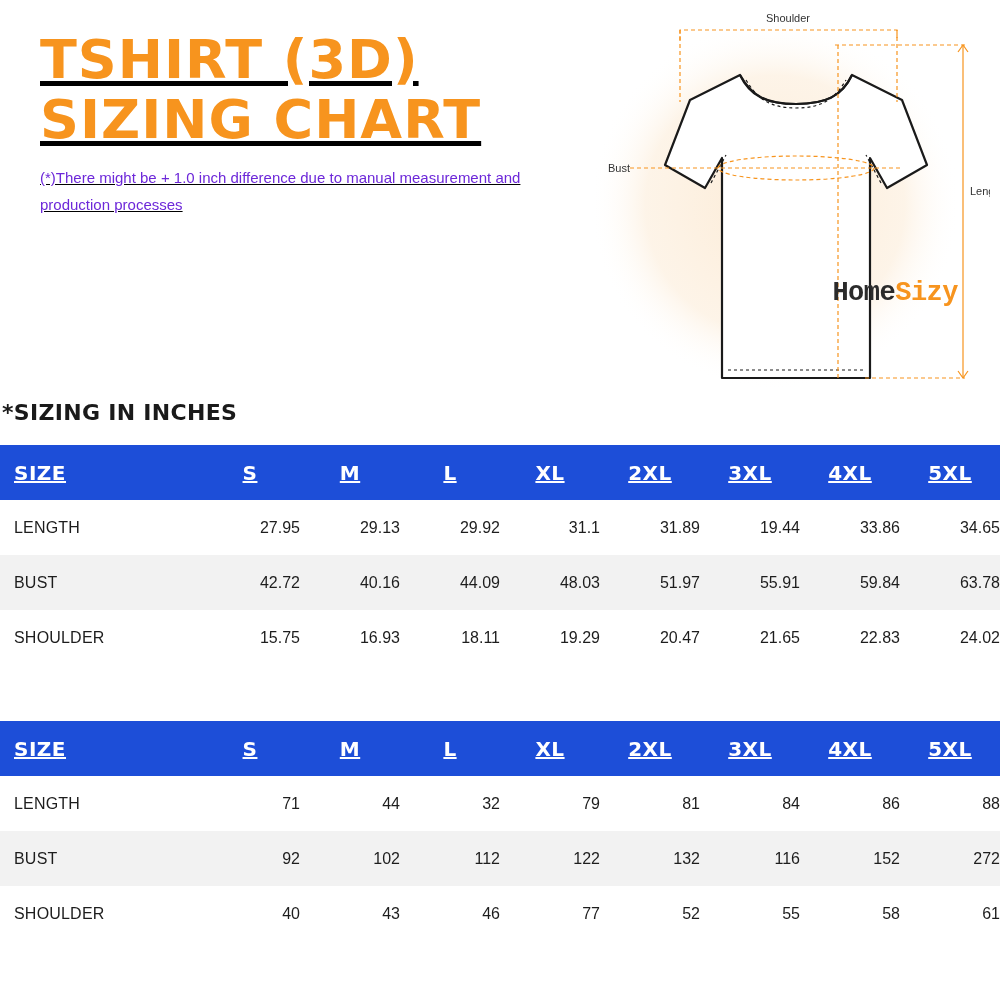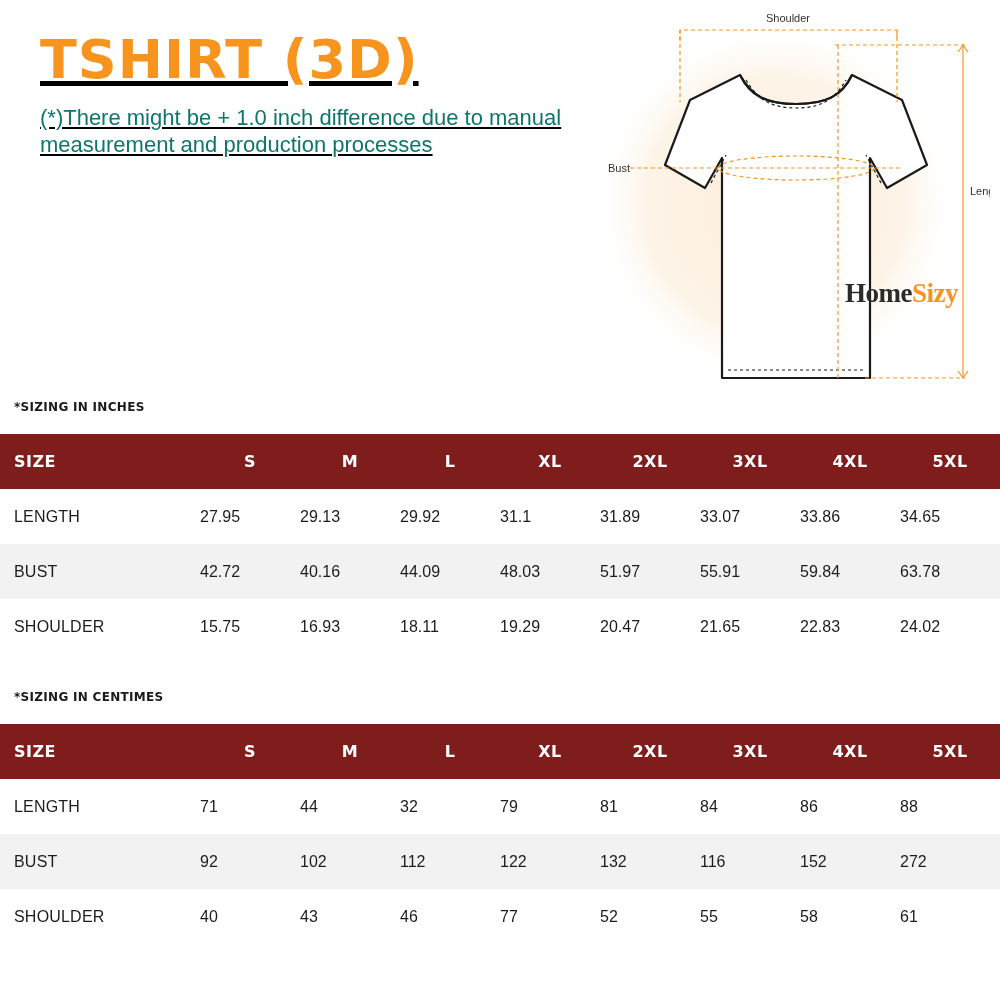--- a/index.html
+++ b/index.html
@@ -20,79 +20,80 @@
     font-family: "DejaVu Sans", sans-serif;
     font-weight: bold;
     font-size: 54px;
     line-height: 60px;
     letter-spacing: 1px;
     color: #F7941E;
     text-transform: uppercase;
   }
   .subtitle {
     margin-top: 14px;
-    font-size: 22px;
+    font-size: 15px;
     line-height: 27px;
-    color: #0f766e;
+    color: #6d28d9;
     max-width: 530px;
   }
 
   
   .illus { position: absolute; right: 10px; top: 0; width: 420px; height: 400px; }
   .illus svg { display: block; }
 
   .brand {
     position: absolute;
     right: 42px;
     top: 278px;
-    font-family: Liberation Serif, serif;
+    font-family: Liberation Mono, monospace;
     font-weight: bold;
     font-size: 27px;
     letter-spacing: -0.5px;
     color: #F7941E;
   }
   .brand .dark { color: #2b2b2b; }
 
   
   .section-label {
     font-family: "DejaVu Sans", sans-serif;
     font-weight: bold;
-    font-size: 12px;
+    font-size: 22px;
     color: #1a1a1a;
     letter-spacing: 0.3px;
-    padding-left: 14px;
+    padding-left: 2px;
   }
 
   
   table.size-table {
     width: 1000px;
     border-collapse: collapse;
     table-layout: fixed;
     font-size: 16px;
   }
   table.size-table th, table.size-table td {
     height: 55px;
     vertical-align: middle;
     padding: 0;
   }
   table.size-table thead th {
-    background: #7f1d1d;
+    background: #1d4ed8;
     color: #ffffff;
     font-family: "DejaVu Sans", sans-serif;
     font-weight: bold;
-    font-size: 16px;
+    font-size: 20px;
     letter-spacing: 0.5px;
     text-align: center;
+    text-decoration: underline;
   }
   table.size-table thead th.first {
     text-align: left;
     padding-left: 14px;
   }
   table.size-table tbody td {
-    text-align: left;
+    text-align: right;
     color: #1d1d1d;
     font-size: 16px;
   }
   table.size-table tbody td.first {
     text-align: left;
     padding-left: 14px;
     letter-spacing: 0.2px;
   }
   table.size-table tbody tr.odd  { background: #ffffff; }
   table.size-table tbody tr.even { background: #f2f2f2; }
@@ -102,20 +103,21 @@
 </style>
 </head>
 <body>
 
 <div class="page">
 
   <div class="header">
 
     <div class="title-block">
       <div class="title-line">Tshirt (3D)</div>
+      <div class="title-line">Sizing chart</div>
       <div class="subtitle">(*)There might be + 1.0 inch difference due to manual measurement and production processes</div>
     </div>
 
     <div class="illus">
       <svg width="420" height="400" viewBox="0 0 420 400" xmlns="http://www.w3.org/2000/svg">
         <defs>
           <radialGradient id="glow" cx="50%" cy="50%" r="50%">
             <stop offset="0%" stop-color="#FCEBD6" stop-opacity="1"></stop>
             <stop offset="70%" stop-color="#FDF2E4" stop-opacity="0.85"></stop>
             <stop offset="100%" stop-color="#FFFFFF" stop-opacity="0"></stop>
@@ -193,21 +195,21 @@
       </tr>
     </thead>
     <tbody>
       <tr class="odd">
         <td class="first">LENGTH</td>
         <td>27.95</td>
         <td>29.13</td>
         <td>29.92</td>
         <td>31.1</td>
         <td>31.89</td>
-        <td>33.07</td>
+        <td>19.44</td>
         <td>33.86</td>
         <td>34.65</td>
       </tr>
       <tr class="even">
         <td class="first">BUST</td>
         <td>42.72</td>
         <td>40.16</td>
         <td>44.09</td>
         <td>48.03</td>
         <td>51.97</td>
@@ -224,21 +226,20 @@
         <td>20.47</td>
         <td>21.65</td>
         <td>22.83</td>
         <td>24.02</td>
       </tr>
     </tbody>
   </table>
 
   <div class="sp-36"></div>
 
-  <div class="section-label">*SIZING IN CENTIMES</div>
   <div class="sp-20"></div>
   <table class="size-table">
     <colgroup>
       <col style="width:200px">
         <col style="width:100px">
         <col style="width:100px">
         <col style="width:100px">
       <col style="width:100px">
         <col style="width:100px">
         <col style="width:100px">

